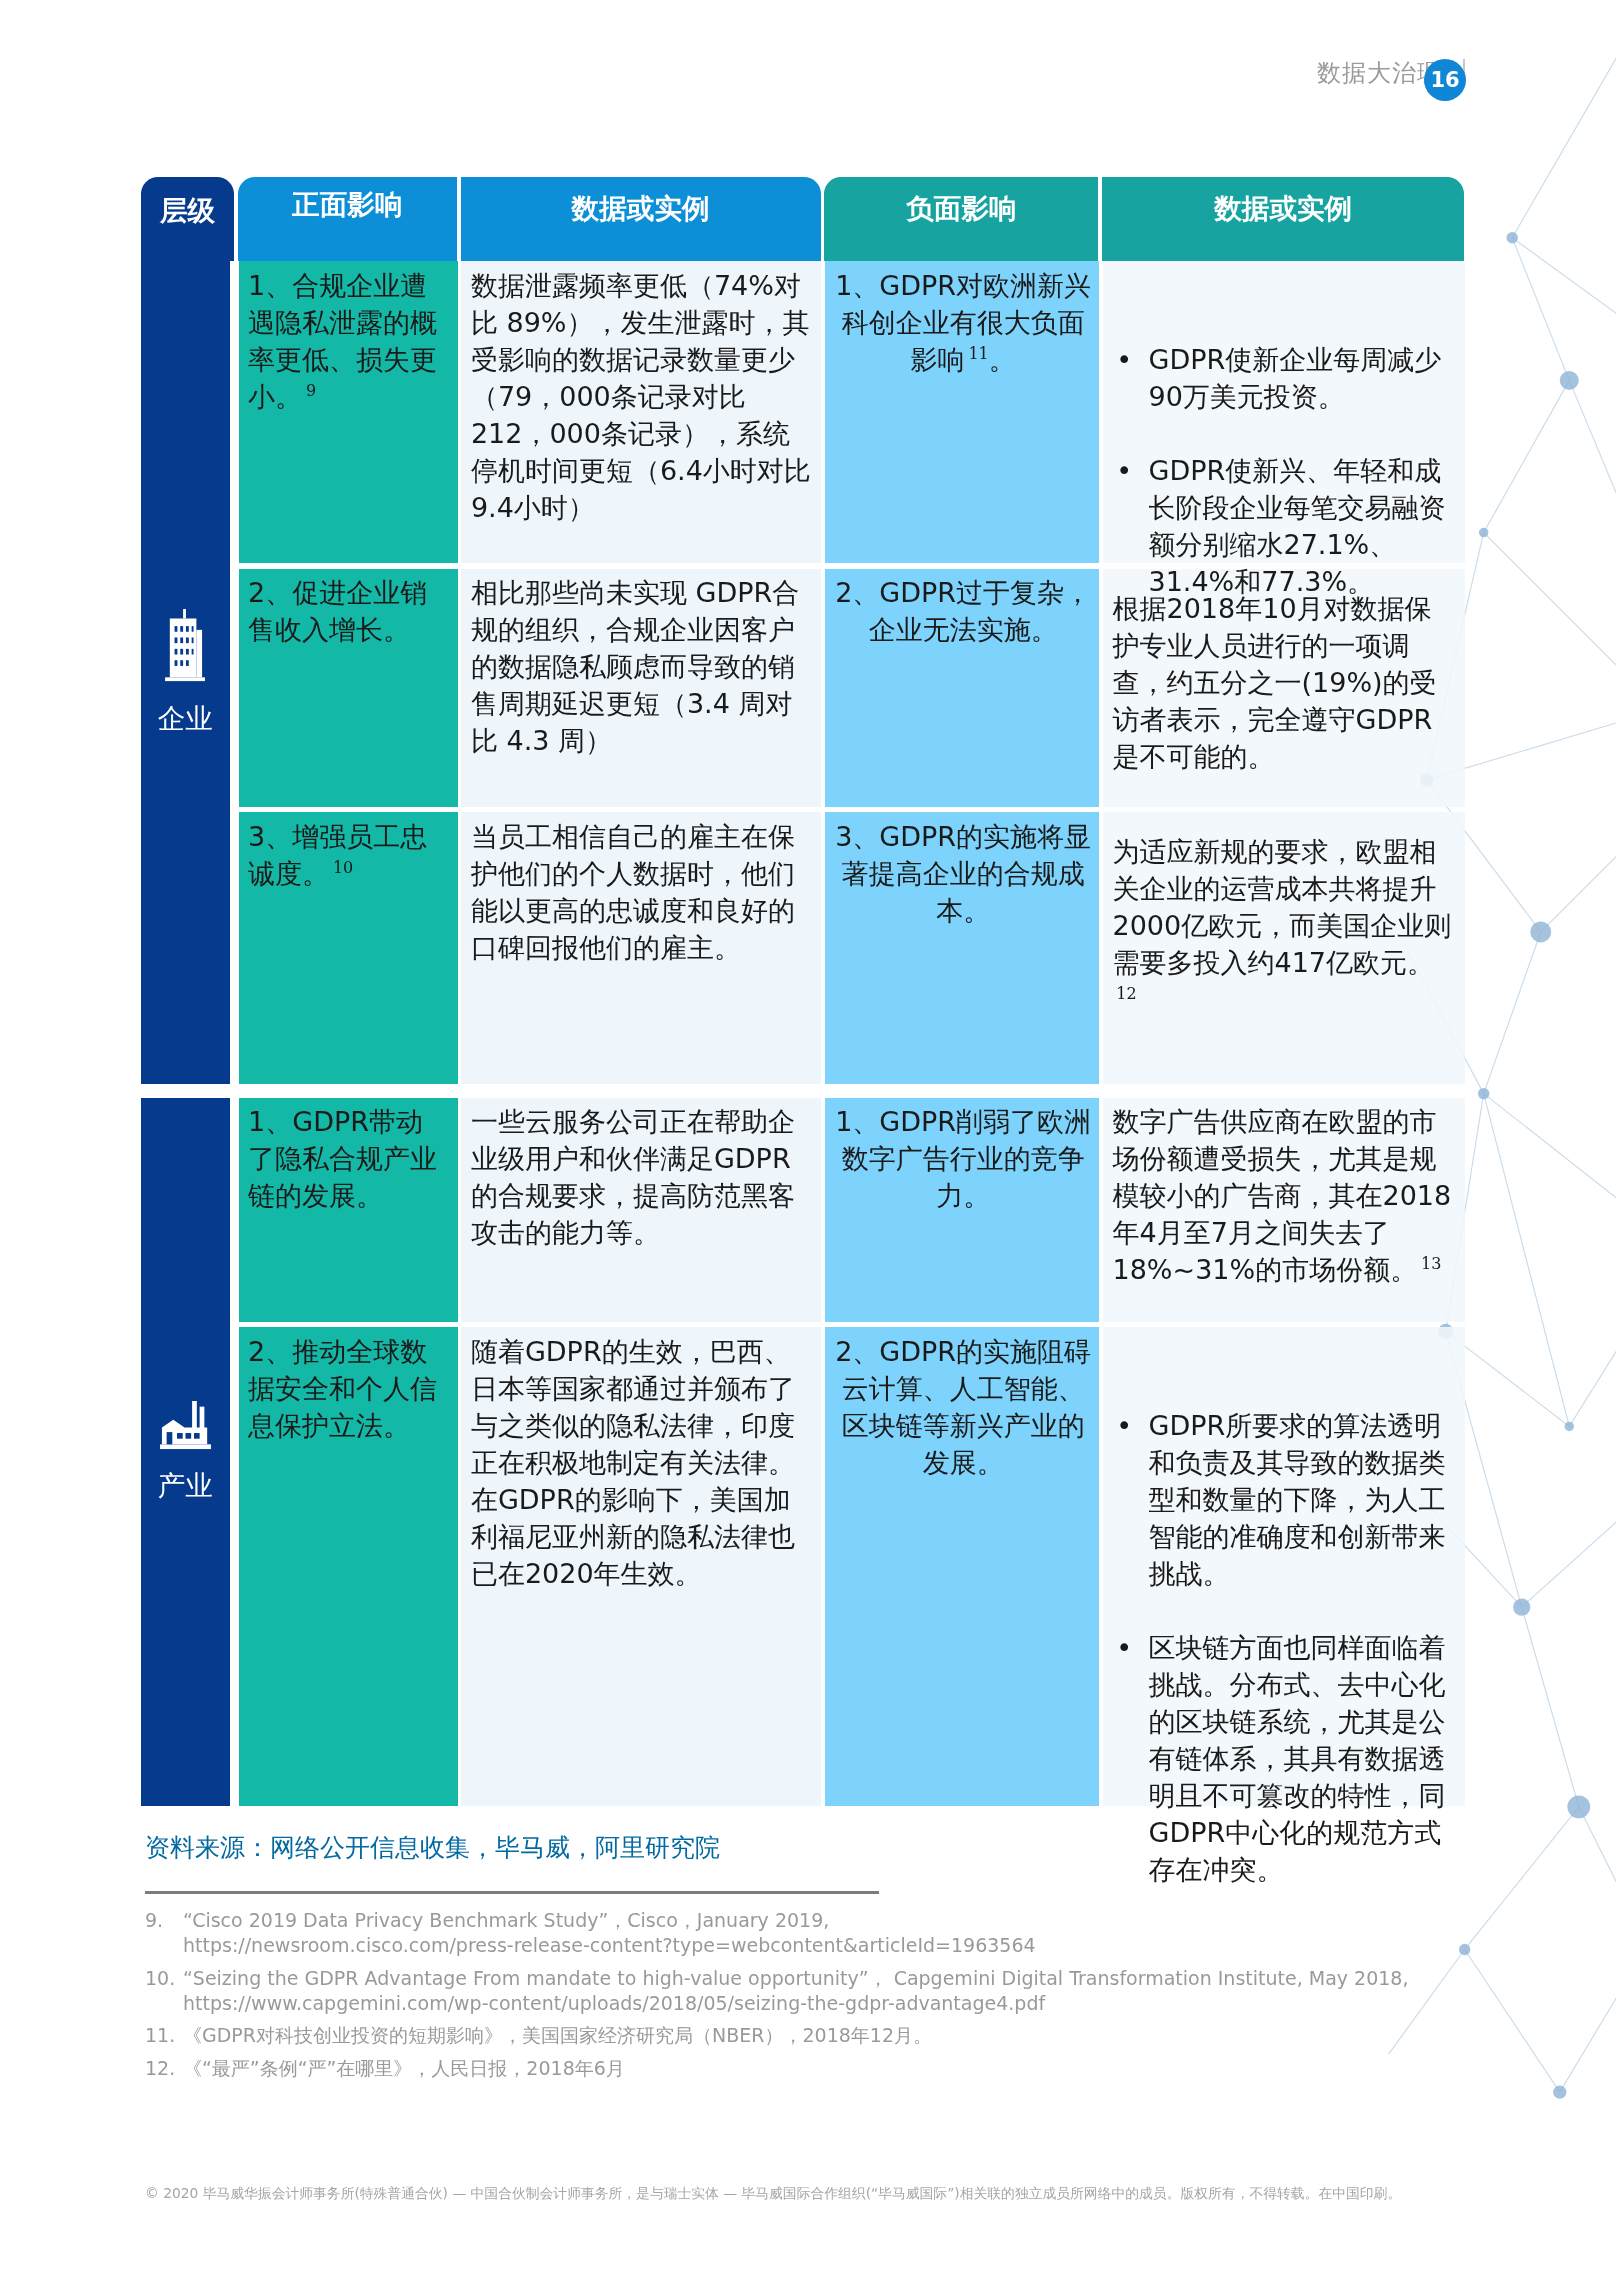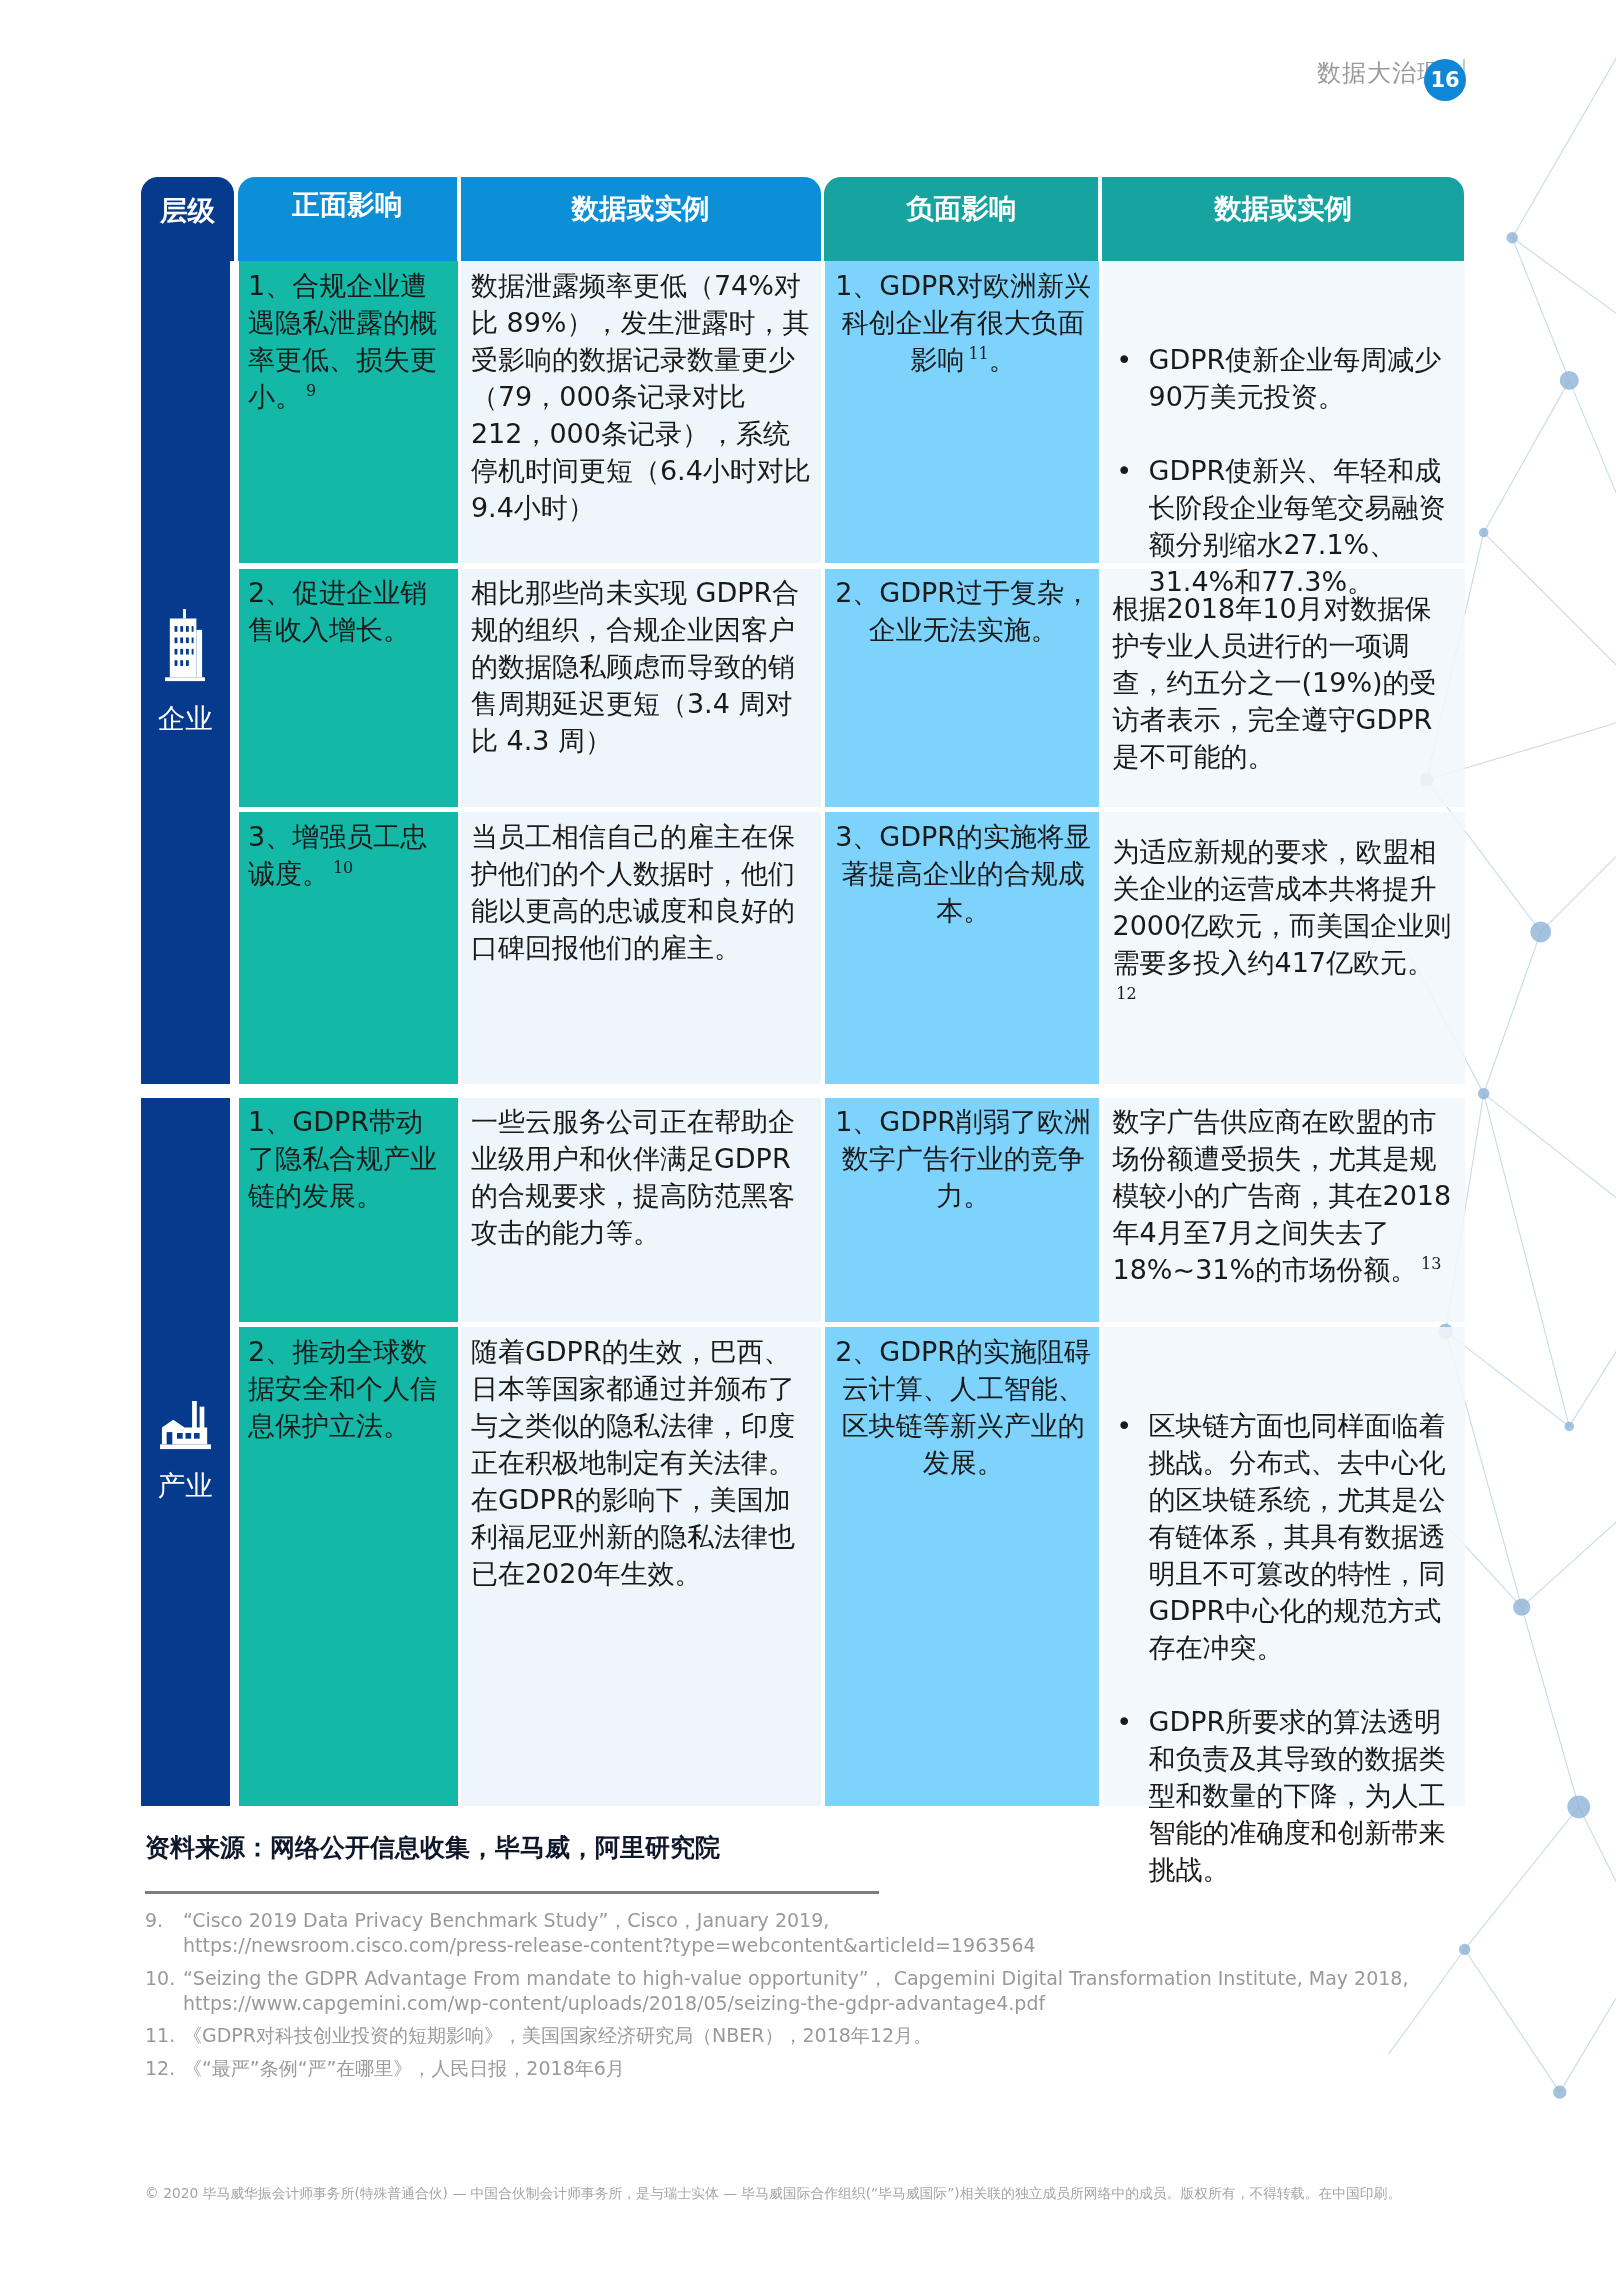--- a/index.html
+++ b/index.html
@@ -34,21 +34,21 @@
   .c-pos { width: 219px; margin-left: 9px; background: #14b8a6; }
   .c-pos-data { width: 360px; margin-left: 3.8px; background: #eef6fc; }
   .c-neg { width: 274px; margin-left: 3.8px; background: #7dd3fc; text-align: center; }
   .c-neg-data { width: 362px; margin-left: 3.8px; background: rgba(240,247,250,0.88); }
   .sup { font-size: 16px; vertical-align: super; line-height: 0; margin-left: 3.8px; font-family: "DejaVu Serif", serif; }
   ul.bullets { list-style: none; }
   ul.bullets li { position: relative; padding-left: 36px; }
   ul.bullets li::before { content: "•"; position: absolute; left: 3.8px; top: 0; }
   .valign-pad { padding-top: 21px; }
 
-  .source { position: absolute; left: 145px; top: 1831px; font-size: 25px; color: #0f172a; font-weight: bold; }
+  .source { position: absolute; left: 145px; top: 1831px; font-size: 25px; color: #0369a1; }
   .fn-rule { position: absolute; left: 145px; top: 1891px; width: 734px; height: 2.9px; background: #7d7d7d; }
   .footnotes { position: absolute; left: 145px; top: 1908px; width: 1332px; font-size: 19px; color: #999; line-height: 25px; }
   .fn { margin-bottom: 7.6px; display: flex; }
   .fn-num { width: 38px; flex: none; }
   .fn-text { white-space: pre-line; }
   .copyright { position: absolute; left: 145px; top: 2185px; font-size: 13.8px; color: #a5a5a5; white-space: nowrap; }
 </style>
 </head>
 <body>
 
@@ -188,22 +188,22 @@
         <div class="cell c-pos-data">一些云服务公司正在帮助企业级用户和伙伴满足GDPR的合规要求，提高防范黑客攻击的能力等。</div>
         <div class="cell c-neg">1、GDPR削弱了欧洲数字广告行业的竞争力。</div>
         <div class="cell c-neg-data"><span>数字广告供应商在欧盟的市场份额遭受损失，尤其是规模较小的广告商，其在2018年4月至7月之间失去了18%~31%的市场份额。</span><span class="sup">13</span></div>
       </div>
       <div class="row" style="height:479px;">
         <div class="cell c-pos">2、推动全球数据安全和个人信息保护立法。</div>
         <div class="cell c-pos-data">随着GDPR的生效，巴西、日本等国家都通过并颁布了与之类似的隐私法律，印度正在积极地制定有关法律。在GDPR的影响下，美国加利福尼亚州新的隐私法律也已在2020年生效。</div>
         <div class="cell c-neg">2、GDPR的实施阻碍云计算、人工智能、区块链等新兴产业的发展。</div>
         <div class="cell c-neg-data">
           <ul class="bullets">
+            <li>GDPR所要求的算法透明和负责及其导致的数据类型和数量的下降，为人工智能的准确度和创新带来挑战。</li>
             <li>区块链方面也同样面临着挑战。分布式、去中心化的区块链系统，尤其是公有链体系，其具有数据透明且不可篡改的特性，同GDPR中心化的规范方式存在冲突。</li>
-            <li>GDPR所要求的算法透明和负责及其导致的数据类型和数量的下降，为人工智能的准确度和创新带来挑战。</li>
           </ul>
         </div>
       </div>
     </div>
   </div>
 </div>
 
 <div class="source">资料来源：网络公开信息收集，毕马威，阿里研究院</div>
 <div class="fn-rule"></div>
 

